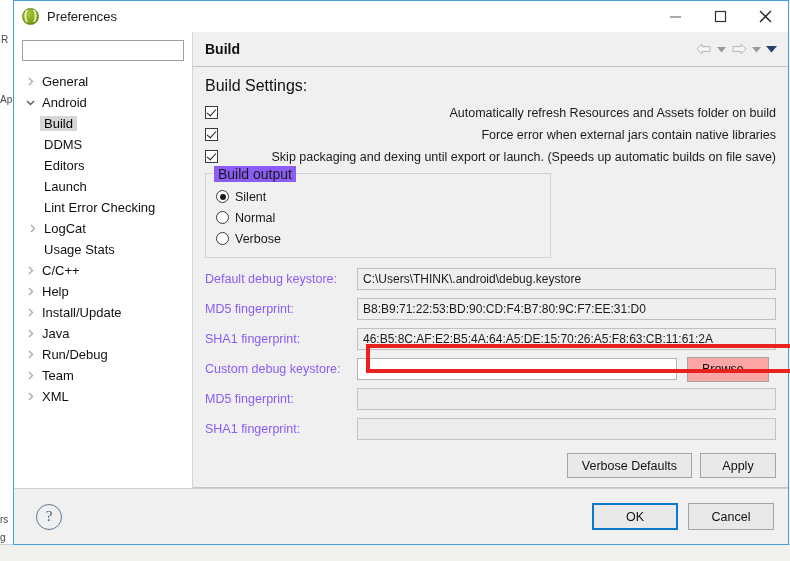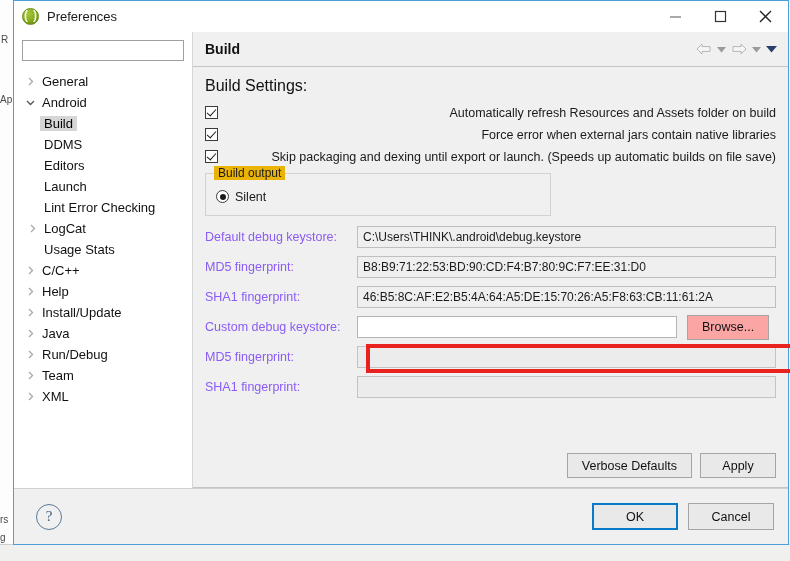--- a/index.html
+++ b/index.html
@@ -183,22 +183,22 @@
   .groupbox {
     margin-top: 6px;
     border: 1px solid #d2d2d2;
     position: relative;
     padding: 12px 10px 8px 10px;
     width: 346px;
     box-sizing: border-box;
   }
   .groupbox > .gb-title {
     position: absolute; top: -8px; left: 8px;
-    background: #eab308; padding: 0 4px;
-    font-size: 12px; color: #1a1a1a;
+    background: #8b5cf6; padding: 0 4px;
+    font-size: 14px; color: #1a1a1a;
   }
   .radio-row { display: flex; align-items: center; height: 21px; }
   .rbox {
     width: 13px; height: 13px; min-width: 13px; border-radius: 50%;
     border: 1px solid #3a3a3a; background: #ffffff;
     margin-right: 6px; position: relative; box-sizing: border-box;
   }
   .rbox.checked::after {
     content: ""; position: absolute; left: 2.5px; top: 2.5px;
     width: 6px; height: 6px; border-radius: 50%; background: #1a1a1a;
@@ -510,20 +510,28 @@
           <span class="cbox checked"></span>
           <span class="clabel">Skip packaging and dexing until export or launch. (Speeds up automatic builds on file save)</span>
         </div>
 
         <div class="groupbox">
           <div class="gb-title">Build output</div>
           <div class="radio-row">
             <span class="rbox checked"></span>
             <span class="rlabel">Silent</span>
           </div>
+          <div class="radio-row">
+            <span class="rbox"></span>
+            <span class="rlabel">Normal</span>
+          </div>
+          <div class="radio-row">
+            <span class="rbox"></span>
+            <span class="rlabel">Verbose</span>
+          </div>
         </div>
 
         <div class="fields">
 
           <div class="field-row">
             <span class="flabel">Default debug keystore:</span>
             <span class="field-input readonly">C:\Users\THINK\.android\debug.keystore</span>
           </div>
 
           <div class="field-row">

